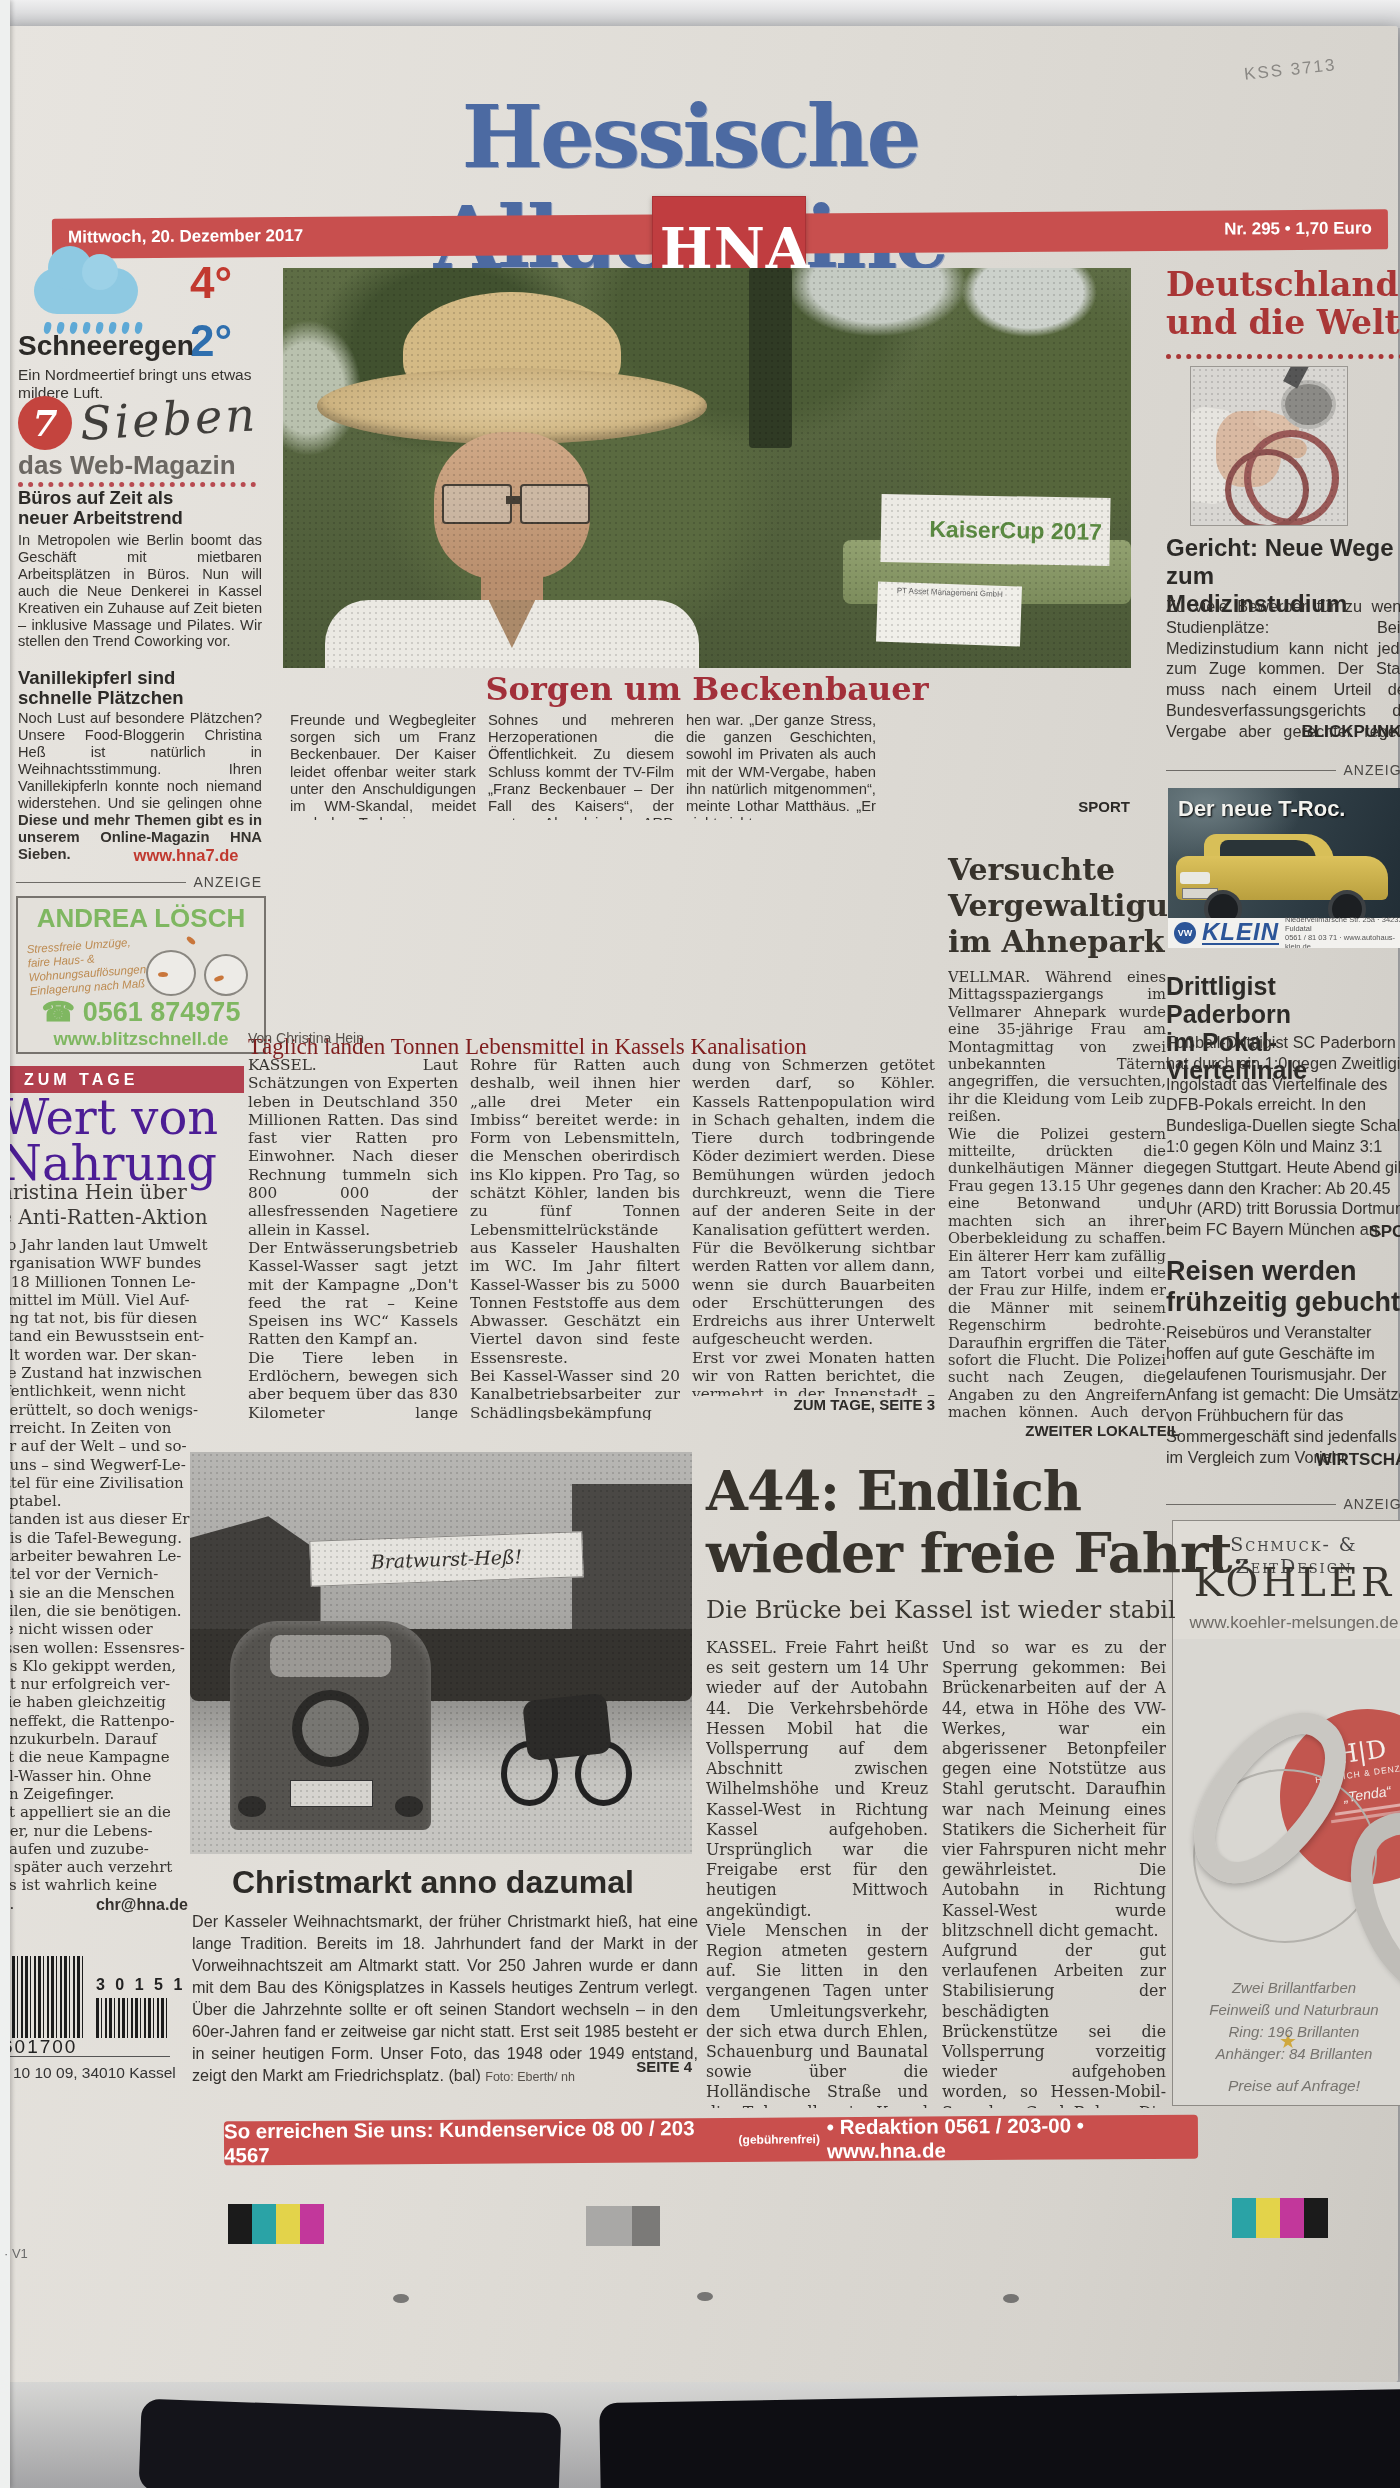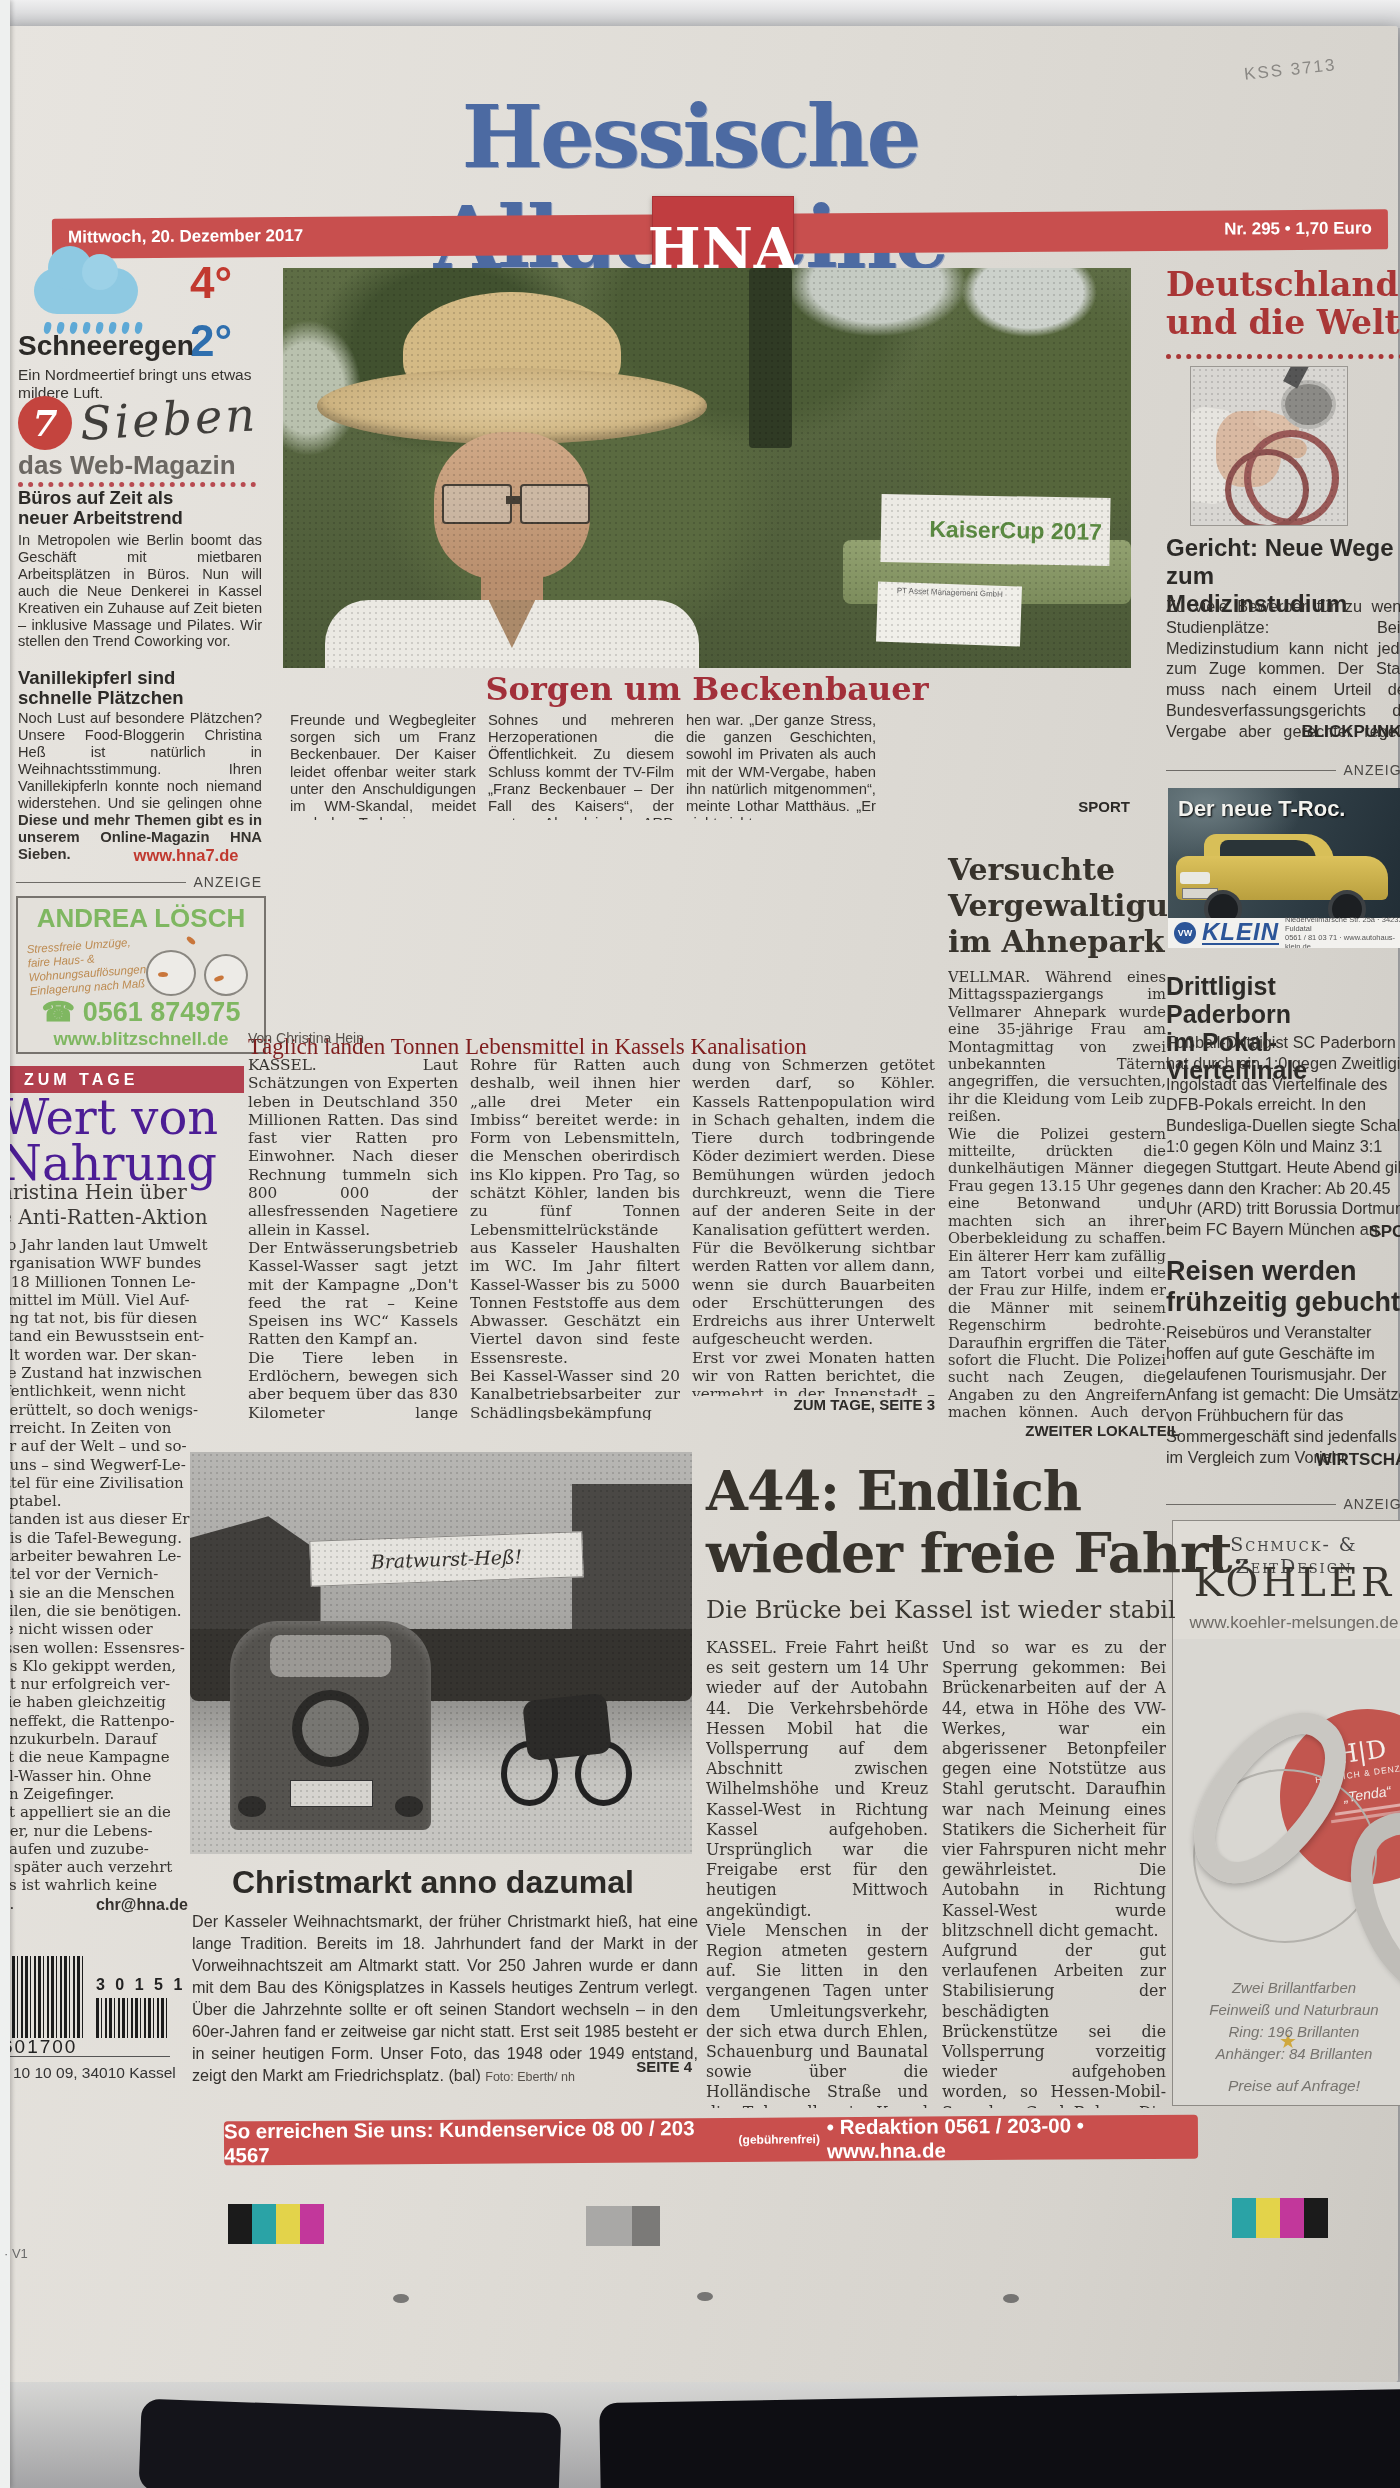--- a/index.html
+++ b/index.html
@@ -17,21 +17,21 @@
             font-weight:bold;font-size:86px;letter-spacing:-3px;color:#4c6aa2;
             text-shadow:1px 1px 0 #9aa6bf;}
   .kss{left:1244px;top:60px;font-size:17px;color:#8a8884;letter-spacing:2px;transform:rotate(-6deg);}
   .datebar{left:52px;top:214px;width:1336px;height:40px;background:#c84f4e;border-radius:3px;
            transform:rotate(-0.4deg);color:#fff;font-weight:bold;font-size:17px;}
   .datebar .dl{position:absolute;left:16px;top:9px;}
   .datebar .dr{position:absolute;right:16px;top:9px;}
   .hnabox{left:652px;top:196px;width:140px;height:102px;background:#c03d40;border:1px solid #a83236;
           display:flex;align-items:center;justify-content:center;color:#fff;
           font-family:"DejaVu Serif",serif;font-weight:bold;font-size:56px;letter-spacing:1px;
-          box-shadow:0 2px 5px rgba(0,0,0,.25);}
+          box-shadow:0 2px 5px rgba(0,0,0,.25);padding-left:12px;}
   
   .cloud{left:34px;top:268px;width:104px;height:46px;background:#8ec9e2;border-radius:26px;}
   .cloud:before{content:"";position:absolute;left:14px;top:-22px;width:44px;height:44px;border-radius:50%;background:#8ec9e2;}
   .cloud:after{content:"";position:absolute;left:48px;top:-14px;width:36px;height:36px;border-radius:50%;background:#9cd1e7;}
   .drops{left:44px;top:322px;width:100px;display:flex;flex-wrap:wrap;gap:6px;}
   .drops span{width:7px;height:12px;background:#5ea9d6;border-radius:50% 50% 60% 60%;transform:rotate(12deg);}
   .t-high{left:190px;top:258px;font-size:44px;font-weight:bold;color:#c2392f;}
   .t-low{left:190px;top:316px;font-size:44px;font-weight:bold;color:#2f6fae;}
   .h-sans{font-weight:bold;color:#2c2a27;}
   .sieben-circle{left:18px;top:396px;width:54px;height:54px;border-radius:50%;background:#c4443e;

